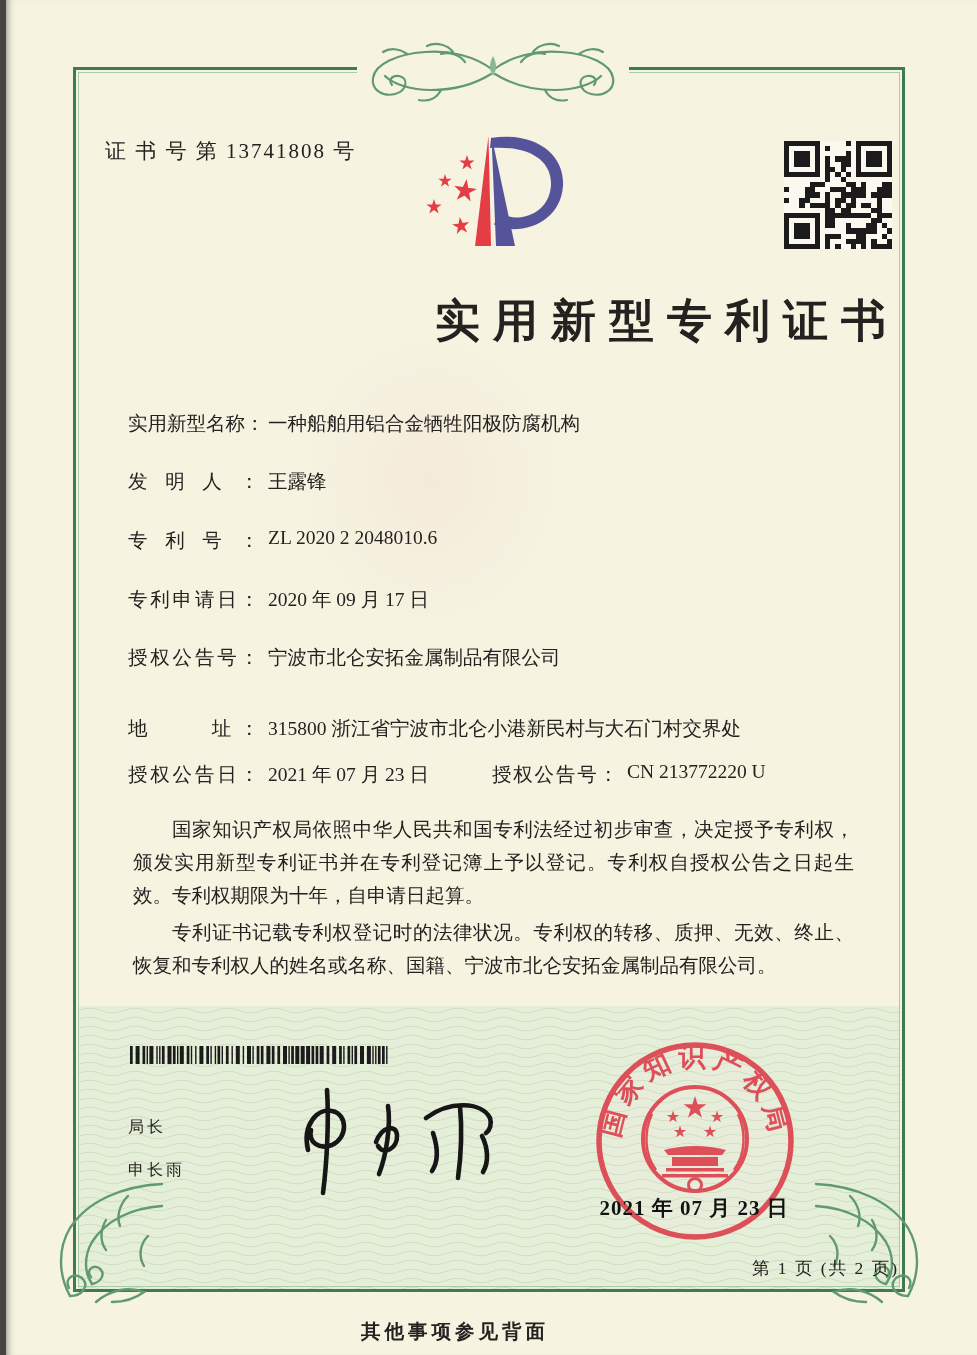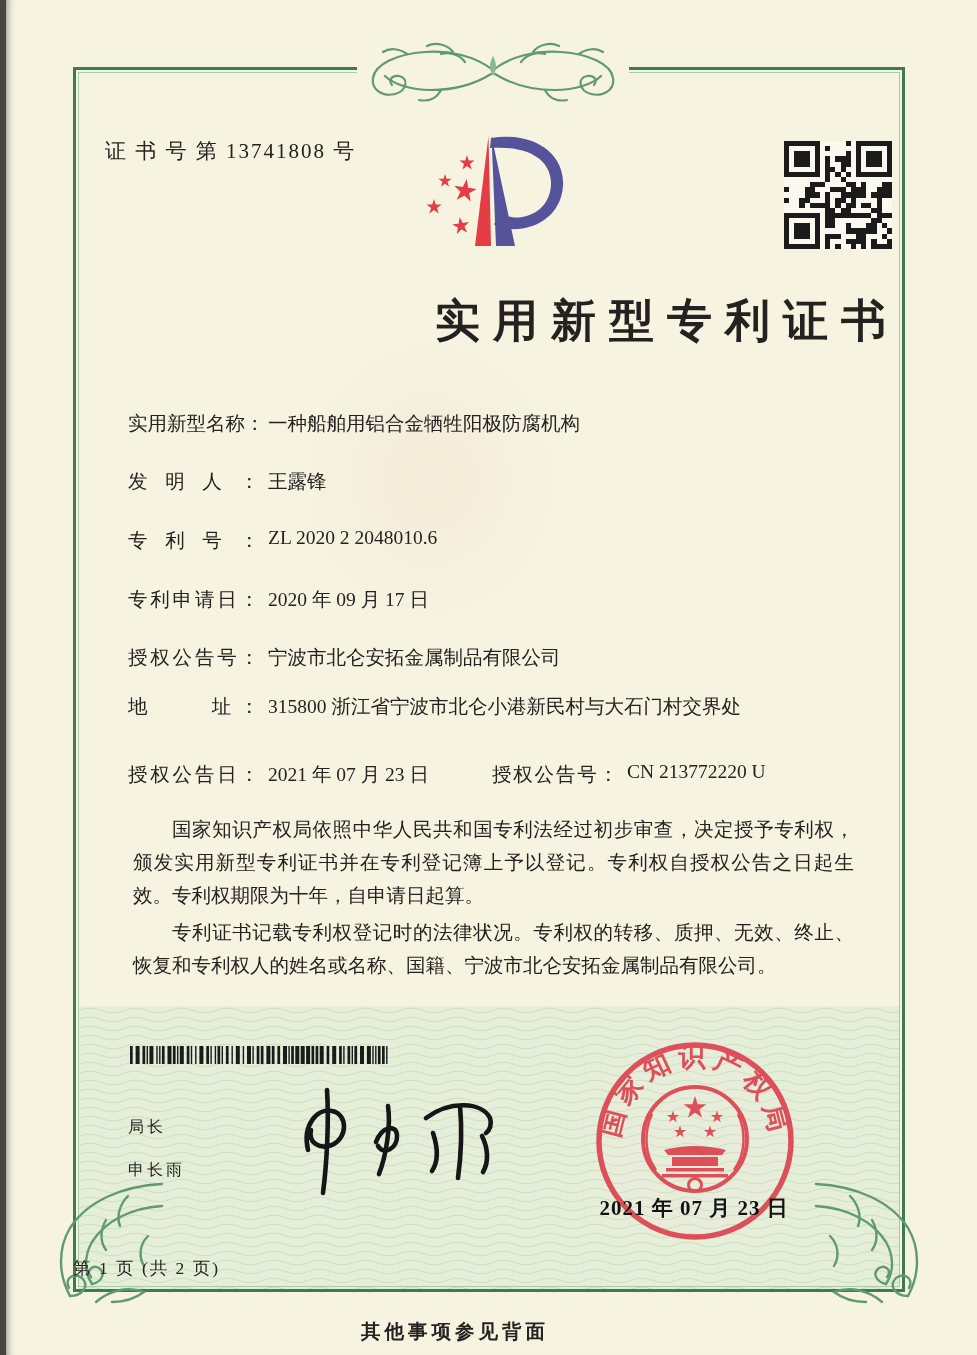--- a/index.html
+++ b/index.html
@@ -31,21 +31,21 @@
   .pair2 .label{width:126px;}
   .bodytext{position:absolute;left:129px;top:809px;width:729px;font-size:19.5px;
     line-height:33px;text-align:justify;}
   .bodytext p{margin:4px;text-indent:2em;}
   .barcode{position:absolute;left:130px;top:1046px;width:262px;height:18px;z-index:2;}
   .signer{position:absolute;left:128px;font-size:16px;z-index:2;letter-spacing:3px;}
   .sig{position:absolute;left:278px;top:1078px;width:240px;height:125px;z-index:3;}
   .seal{position:absolute;left:590px;top:1036px;width:210px;height:210px;z-index:2;opacity:.92;}
   .sealdate{position:absolute;left:583px;top:1194px;width:222px;text-align:center;z-index:3;
     font-size:21px;font-weight:bold;letter-spacing:1px;color:#121212;}
-  .pageinfo{position:absolute;left:73px;top:1256px;width:826px;text-align:left;
+  .pageinfo{position:absolute;left:73px;top:1256px;width:826px;text-align:right;
     font-size:17.5px;z-index:2;letter-spacing:2px;font-family:Liberation Serif, serif;}
   .footnote{position:absolute;left:42px;top:1318px;width:826px;text-align:center;
     font-size:19.5px;font-weight:bold;letter-spacing:4px;}
   .orn-top{position:absolute;left:345px;top:40px;width:296px;height:66px;}
   .orn-bl{position:absolute;left:36px;top:1176px;width:132px;height:132px;z-index:1;}
   .orn-br{position:absolute;left:810px;top:1176px;width:132px;height:132px;z-index:1;transform:scaleX(-1);}
   svg{display:block}
 </style>
 </head>
 <body>
@@ -373,21 +373,21 @@
   </div>
   <div class="row" style="top:527px">
     <span class="label">专利号：</span><span class="value">ZL 2020 2 2048010.6</span>
   </div>
   <div class="row" style="top:586px">
     <span class="label">专利申请日：</span><span class="value">2020 年 09 月 17 日</span>
   </div>
   <div class="row" style="top:644px">
     <span class="label">授权公告号：</span><span class="value">宁波市北仑安拓金属制品有限公司</span>
   </div>
-  <div class="row" style="top:693px">
+  <div class="row" style="top:715px">
     <span class="label">地　　址：</span><span class="value">315800 浙江省宁波市北仑小港新民村与大石门村交界处</span>
   </div>
   <div class="row" style="top:761px">
     <span class="label">授权公告日：</span><span class="value">2021 年 07 月 23 日</span>
     <span class="pair2">
       <span class="label">授权公告号：</span><span class="value">CN 213772220 U</span>
     </span>
   </div>
 
   <div class="bodytext">

